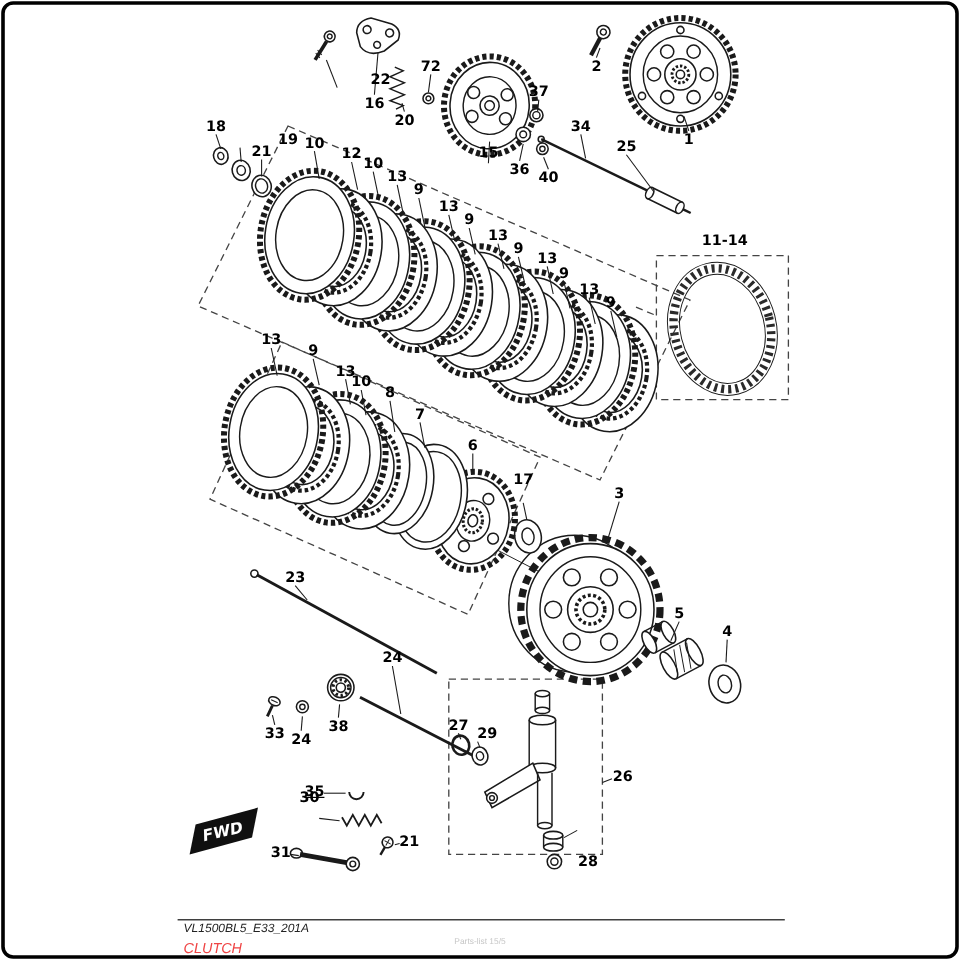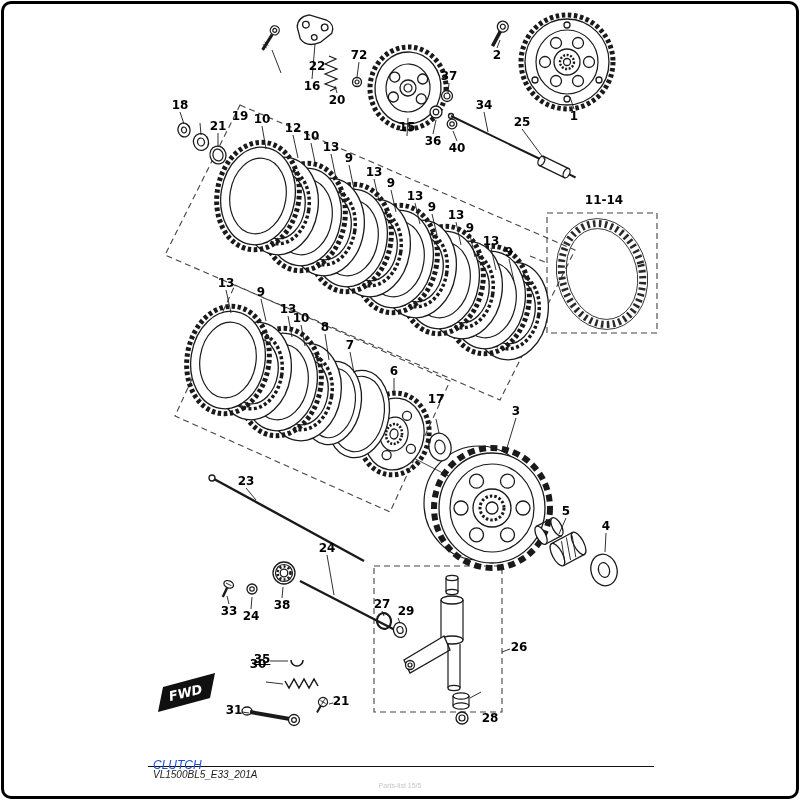--- a/index.html
+++ b/index.html
@@ -6,21 +6,21 @@
   .page{position:relative;width:800px;height:800px;background:#ffffff;overflow:hidden;
         font-family:"Liberation Sans",sans-serif;}
   .frame{position:absolute;inset:1px;border:3px solid #000;border-radius:10px;pointer-events:none;}
   .title{position:absolute;left:158px;top:6px;font:italic 700 22px "Liberation Sans",sans-serif;
          color:#111;letter-spacing:.5px;}
   .part-label{position:absolute;transform:translate(-50%,-50%);
               font:700 12px "DejaVu Sans",sans-serif;color:#000;white-space:nowrap;}
   svg.diagram{position:absolute;left:0;top:0;}
   .footer-line{position:absolute;left:148px;top:766px;width:506px;border-top:1.5px solid #111;}
   .footer-code{position:absolute;left:153px;top:769px;font:italic 400 10px "Liberation Sans",sans-serif;color:#222;}
-  .footer-name{position:absolute;left:153px;top:758px;font:italic 400 12px "Liberation Sans",sans-serif;color:#1d4ed8;}
+  .footer-name{position:absolute;left:153px;top:783px;font:italic 400 12px "Liberation Sans",sans-serif;color:#ef4444;}
   .watermark{position:absolute;left:400px;top:782px;transform:translateX(-50%);
              font:400 7px "Liberation Sans",sans-serif;color:#c6c6c6;}
   
   .s{stroke:#1a1a1a;fill:#fff;stroke-width:1.3;}
   .o{stroke:#1a1a1a;fill:none;stroke-width:1.2;}
   .thin{stroke:#1a1a1a;fill:none;stroke-width:.8;}
   .teeth{stroke:#1a1a1a;fill:none;stroke-width:5;stroke-dasharray:3.5 2.6;}
   .teeth2{stroke:#1a1a1a;fill:none;stroke-width:6;stroke-dasharray:7 4.5;}
   .dashbox{stroke:#444;fill:none;stroke-width:1.1;stroke-dasharray:6 4;}
   .fwd{font:italic 700 13px "DejaVu Sans",sans-serif;fill:#fff;}

